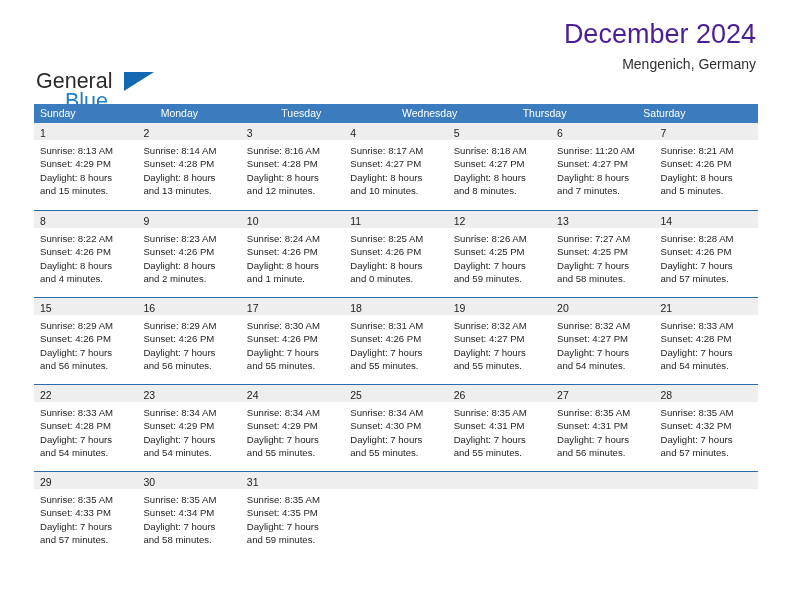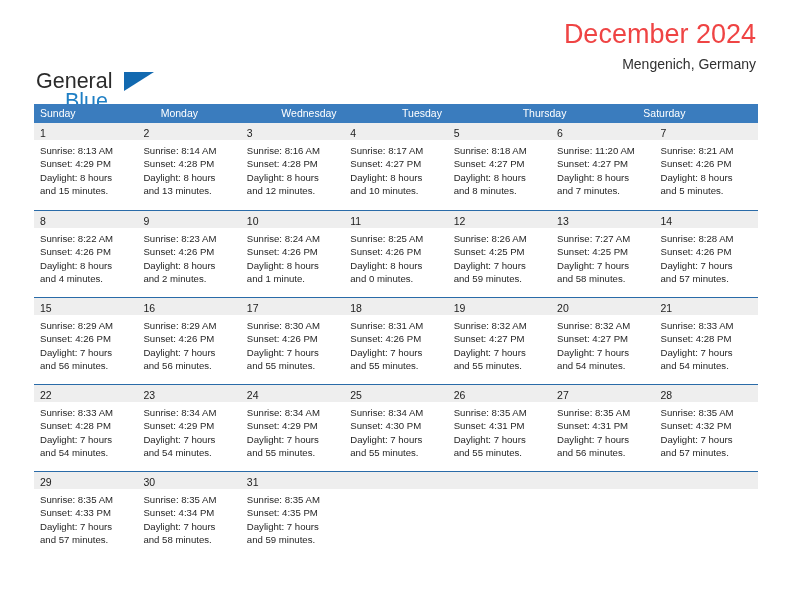--- a/index.html
+++ b/index.html
@@ -65,21 +65,21 @@
     top: 20px;
   }
   .title-block {
     position: absolute;
     right: 2px;
     top: 18px;
     text-align: right;
   }
   .cal-title {
     font-size: 27px;
-    color: #ef4444;
+    color: #4c1d95;
     line-height: 32px;
     white-space: nowrap;
   }
   .cal-sub {
     font-size: 14px;
     color: #303030;
     line-height: 19px;
     margin-top: 5px;
     white-space: nowrap;
   }
@@ -161,22 +161,22 @@
       <div class="cal-sub">Mengenich, Germany</div>
     </div>
 
   </div>
 
   <div class="calendar">
 
     <div class="weekdays">
       <div class="weekday">Sunday</div>
       <div class="weekday">Monday</div>
+      <div class="weekday">Tuesday</div>
       <div class="weekday">Wednesday</div>
-      <div class="weekday">Tuesday</div>
       <div class="weekday">Thursday</div>
       <div class="weekday">Saturday</div>
     </div>
 
     <div class="week first">
       <div class="daycell">
         <div class="daynum-band"><span class="daynum">1</span></div>
         <div class="details">
           <div>Sunrise: 8:13 AM</div>
           <div>Sunset: 4:29 PM</div>

